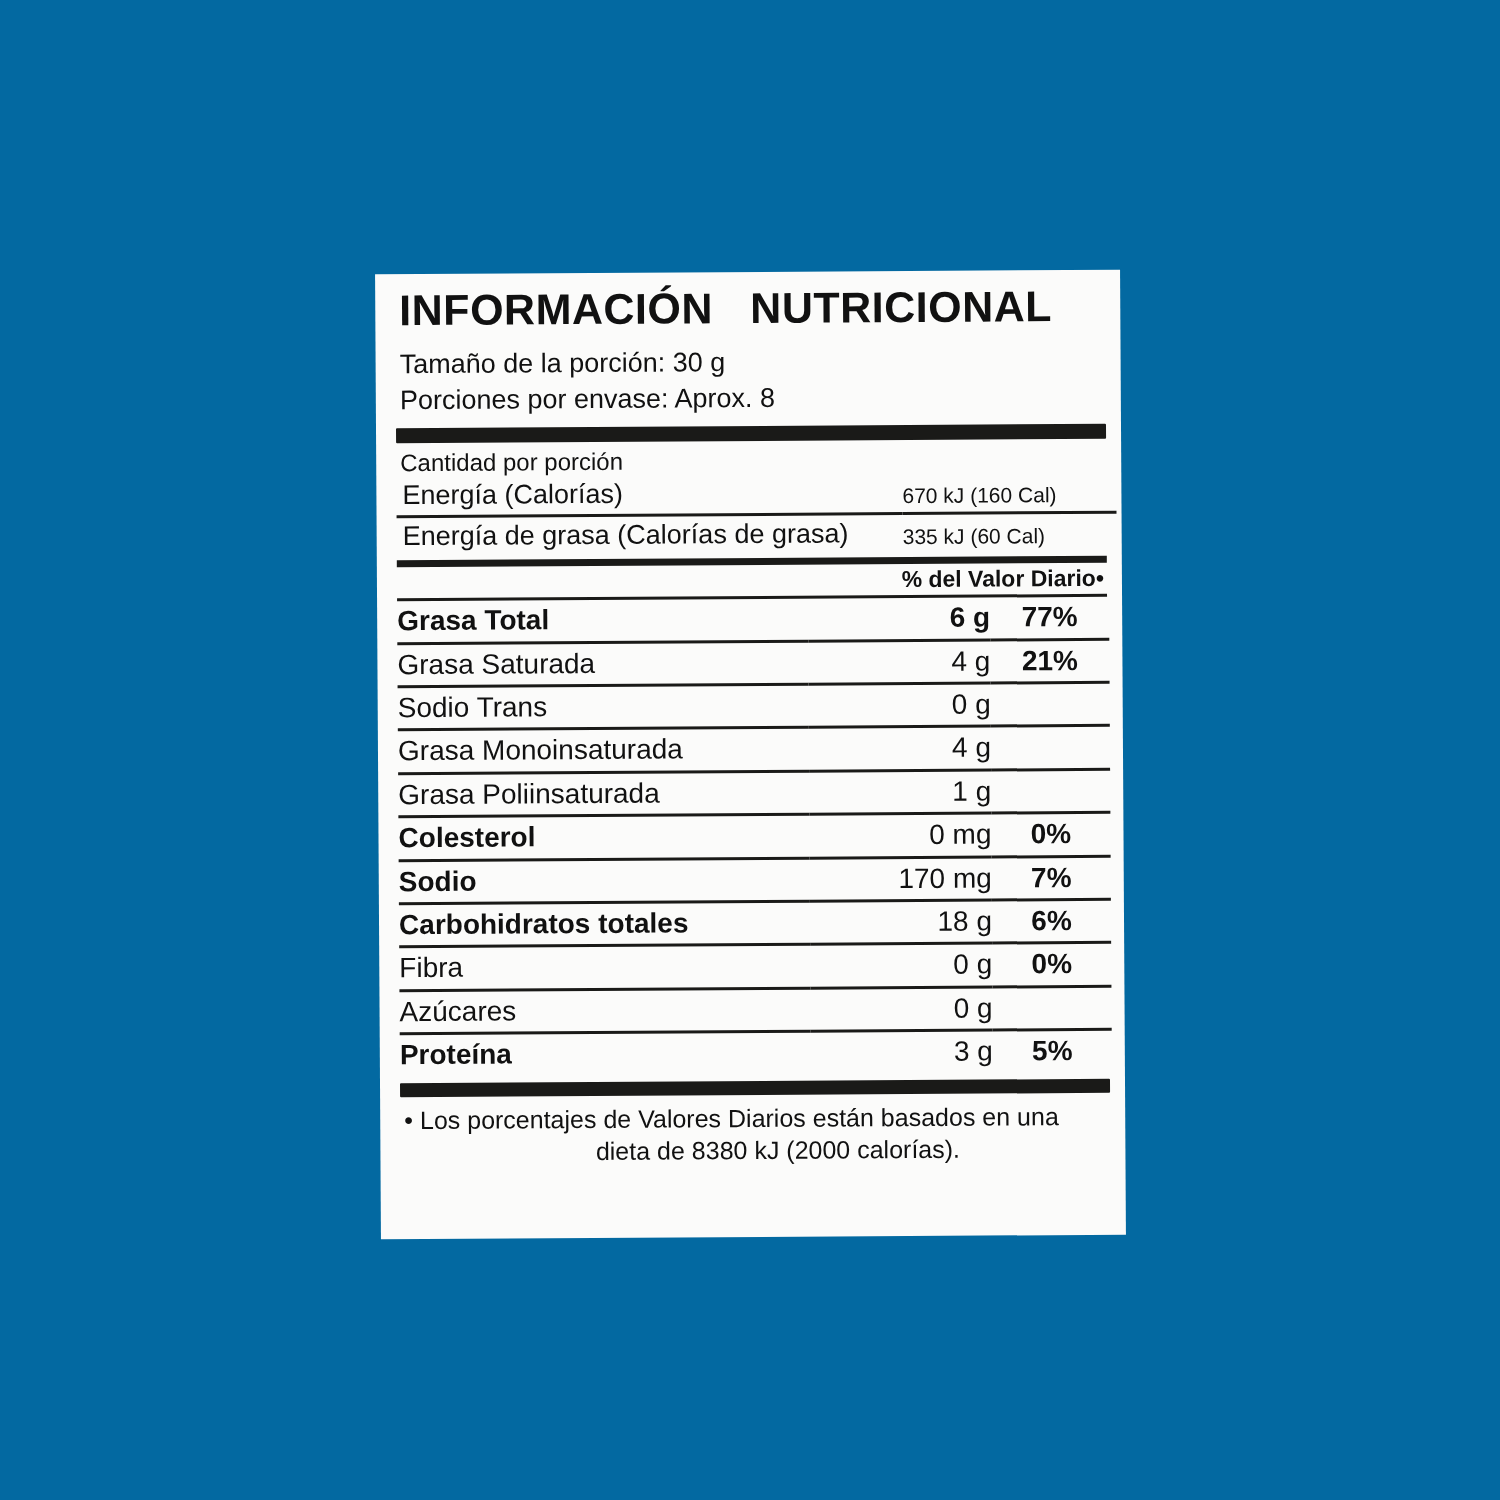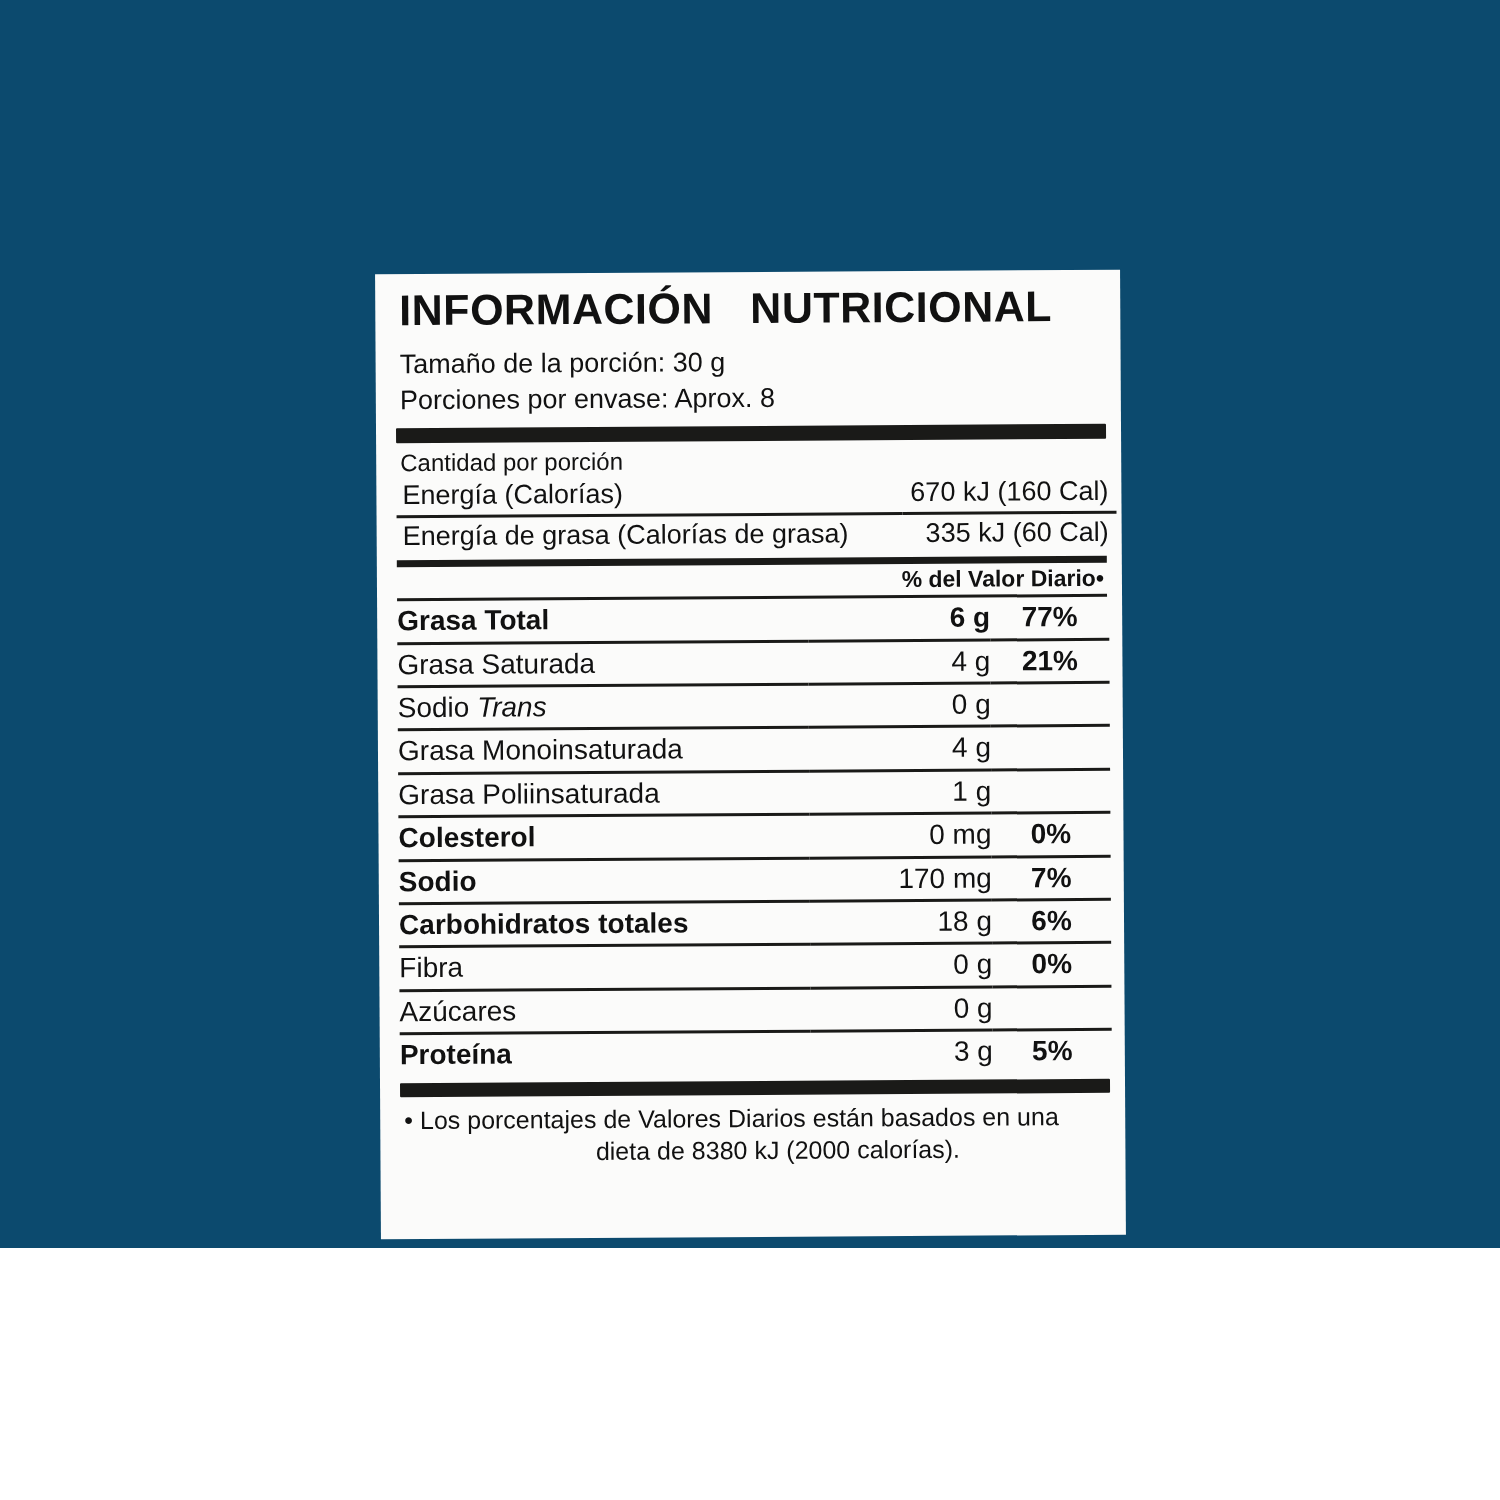--- a/index.html
+++ b/index.html
@@ -7,22 +7,22 @@
     padding: 0;
     background: #ffffff;
     width: 1500px;
     height: 1500px;
     font-family: "Liberation Sans", sans-serif;
   }
 
   #canvas {
     position: relative;
     width: 1500px;
-    height: 1248px;
-    background: #0c4a6e;
+    height: 1500px;
+    background: #0369a1;
     overflow: hidden;
   }
 
   
   #label-panel {
     position: absolute;
     left: 378px;
     top: 272px;
     width: 745px;
     height: 965px;
@@ -99,21 +99,21 @@
   }
 
   td.c-name { width: 408px; padding-left: 6px; }
   td.c-amt  { width: 180px; text-align: right; padding-right: 18px; }
   td.c-dv   { width: 118px; text-align: center; }
 
   tr.sep td { border-bottom: 3px solid #1a1a18; }
 
   .bold { font-weight: bold; }
   .indent { padding-left: 54px; }
-  .ital { font-style: italic; }
+  .ital { }
 
   .amount-per {
     font-size: 24px;
     padding-left: 6px;
   }
 
   .dv-head {
     font-size: 23px;
     font-weight: bold;
     text-align: right;
@@ -133,21 +133,21 @@
     border-collapse: collapse;
     width: 712px;
     margin-left: 2px;
     table-layout: fixed;
   }
   .energy-table td {
     padding: 3px 0 4px 0;
     vertical-align: bottom;
   }
   .energy-table td.e-name { width: 500px; padding-left: 6px; font-size: 27px; }
-  .energy-table td.e-val { width: 206px; text-align: right; padding-right: 8px; font-size: 27px; }
+  .energy-table td.e-val { width: 206px; text-align: left; padding-right: 8px; font-size: 21px; }
   .energy-table tr.sep td { border-bottom: 3px solid #1a1a18; }
 </style>
 </head>
 <body>
 
 <div id="canvas">
 
   <div id="label-panel">
     <div class="inner">
 

